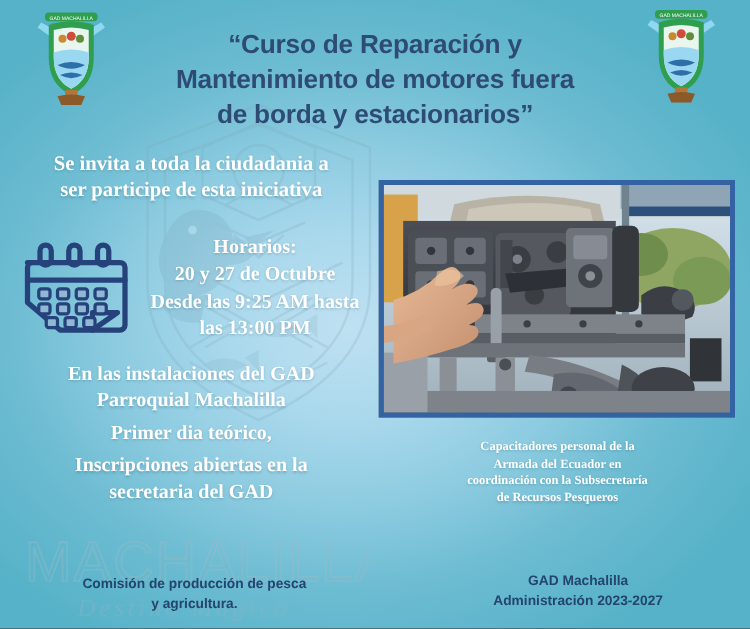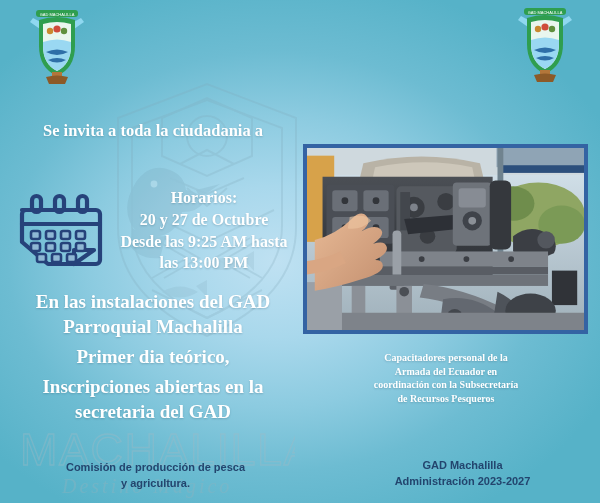--- a/index.html
+++ b/index.html
@@ -93,21 +93,21 @@
     font-weight: bold;
     text-align: center;
     line-height: 1.30;
     text-shadow: 0 1px 2px rgba(40,80,100,0.28);
     font-family: Liberation Serif, serif;
   }
   .wtext span { display: block; }
 
   #invite   { left: 8px;  top: 120px; width: 290px; font-size: 16.5px; }
   #horarios { left: 102px; top: 187px; width: 204px; font-size: 16px; line-height: 1.36; }
-  #lugar    { left: 8px;  top: 289px; width: 290px; font-size: 19px; line-height: 1.32; }
+  #lugar    { left: 8px;  top: 289px; width: 290px; font-size: 16px; line-height: 1.32; }
   #lugar .grp { margin-top: 5px; }
 
   #capacitadores {
     left: 300px; top: 351px; width: 292px;
     font-size: 10px; line-height: 1.36;
   }
 
   
   #calendar-icon {
     position: absolute;
@@ -216,23 +216,29 @@
       <circle cx="24" cy="23" r="3.2" fill="#c9892f"></circle>
       <circle cx="31" cy="21" r="3.6" fill="#cf4b3a"></circle>
       <circle cx="38" cy="23" r="3.2" fill="#5f8f3d"></circle>
       <path d="M20 44 q11 -5 22 0 q-11 6 -22 0 Z" fill="#2e6fa8"></path>
       <path d="M22 52 q9 -4 18 0 q-9 5 -18 0 Z" fill="#2e6fa8"></path>
       <rect x="26" y="64" width="10" height="5" fill="#b3763a"></rect>
       <path d="M20 69 q11 -3 22 0 l-3 7 l-16 0 Z" fill="#8c5a28"></path>
     </g>
   </svg>
 
+  <div id="title">
+    <span class="tline">“Curso de Reparación y</span>
+    <span class="tline">Mantenimiento de motores fuera</span>
+    <span class="tline">de borda y estacionarios”</span>
+  </div>
 
   <div id="invite" class="wtext">
     <span>Se invita a toda la ciudadania a</span>
+    <span>ser participe de esta iniciativa</span>
   </div>
 
   <svg id="calendar-icon" viewBox="0 0 96 92" aria-hidden="true">
     <g stroke="#26427a" stroke-width="4.2" fill="none" stroke-linejoin="round" stroke-linecap="round">
       <path d="M8 20 h74 a4 4 0 0 1 4 4 v46 a4 4 0 0 1 -4 4 h-48 l-26 -22 v-28 a4 4 0 0 1 4 -4 Z"></path>
       <path d="M8 34 h78"></path>
       <rect x="18" y="6" width="9" height="16" rx="4.5"></rect>
       <rect x="41" y="6" width="9" height="16" rx="4.5"></rect>
       <rect x="64" y="6" width="9" height="16" rx="4.5"></rect>
       <path d="M60 74 l0 -14 l20 0 Z"></path>

